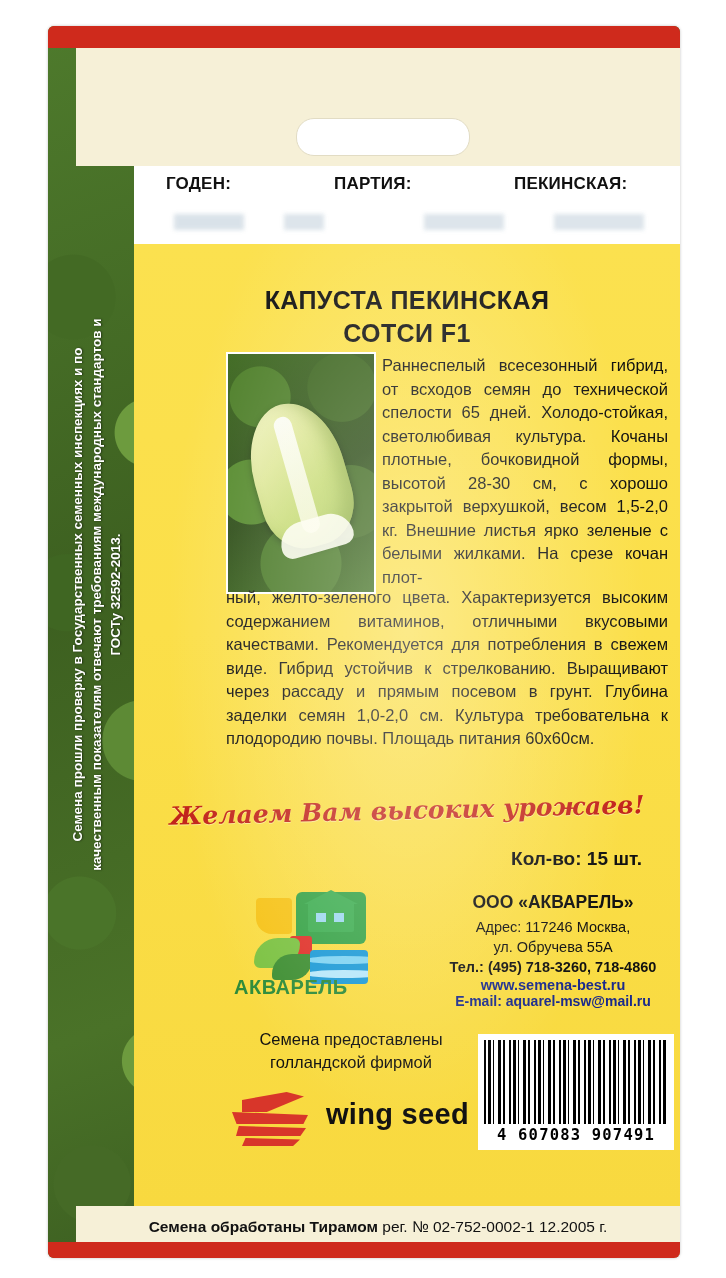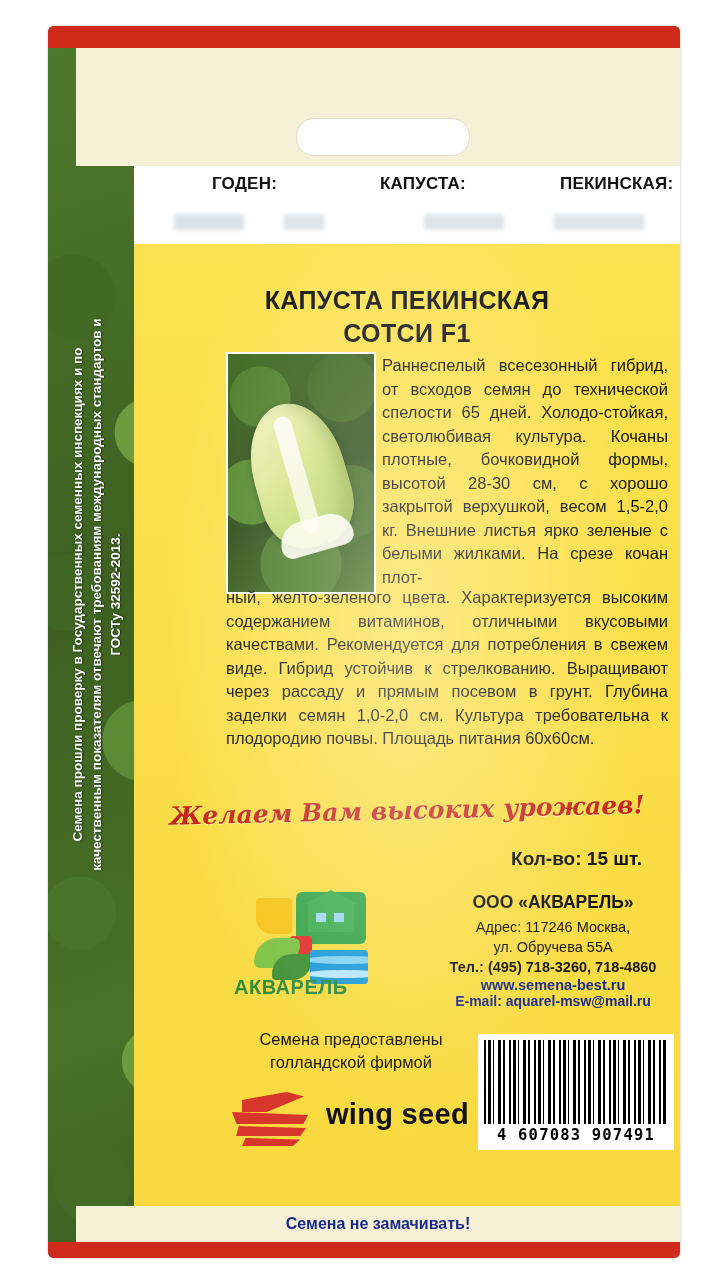--- a/index.html
+++ b/index.html
@@ -92,21 +92,21 @@
     display: flex;
     padding-left: 32px;
     box-sizing: border-box;
   }
   .info-strip .lbl {
     font-size: 17px;
     font-weight: bold;
     color: #111;
     letter-spacing: 0.2px;
   }
-  .lbl-godn { width: 168px; margin-left: 46px; }
+  .lbl-godn { width: 168px; }
   .lbl-part { width: 180px; }
   .blur-line {
     position: absolute;
     left: 40px;
     top: 48px;
     width: 470px;
     height: 16px;
     background:
       linear-gradient(90deg, rgba(170,190,205,.55) 0 70px, transparent 70px 110px,
       rgba(170,190,205,.5) 110px 150px, transparent 150px 250px,
@@ -434,21 +434,21 @@
   <div class="packet">
 
     <div class="leaf-bg"></div>
     <div class="top-band"></div>
     <div class="head-cream"></div>
     <div class="hang-hole"></div>
 
     <div class="info-strip">
       <div class="row">
         <span class="lbl lbl-godn">ГОДЕН:</span>
-        <span class="lbl lbl-part">КАПУСТА:</span>
+        <span class="lbl lbl-part">ПАРТИЯ:</span>
         <span class="lbl lbl-pack">ПЕКИНСКАЯ:</span>
       </div>
       <div class="blur-line"></div>
     </div>
 
     <div class="side-text">Семена прошли проверку в Государственных семенных инспекциях и по качественным показателям отвечают требованиям международных стандартов и ГОСТу 32592-2013.</div>
 
     <div class="yellow-card">
 
       <div class="title-block">
@@ -508,18 +508,19 @@
       </div>
 
       <div class="barcode">
         <div class="bars"></div>
         <div class="barcode-num">4 607083 907491</div>
       </div>
 
     </div>
 
     <div class="footer">
+      <div class="f1"><b>Семена обработаны Тирамом</b><span> рег. № 02-752-0002-1  12.2005 г.</span></div>
       <div class="f2">Семена не замачивать!</div>
     </div>
 
     <div class="bottom-band"></div>
   </div>
 </div>
 
 </body></html>

